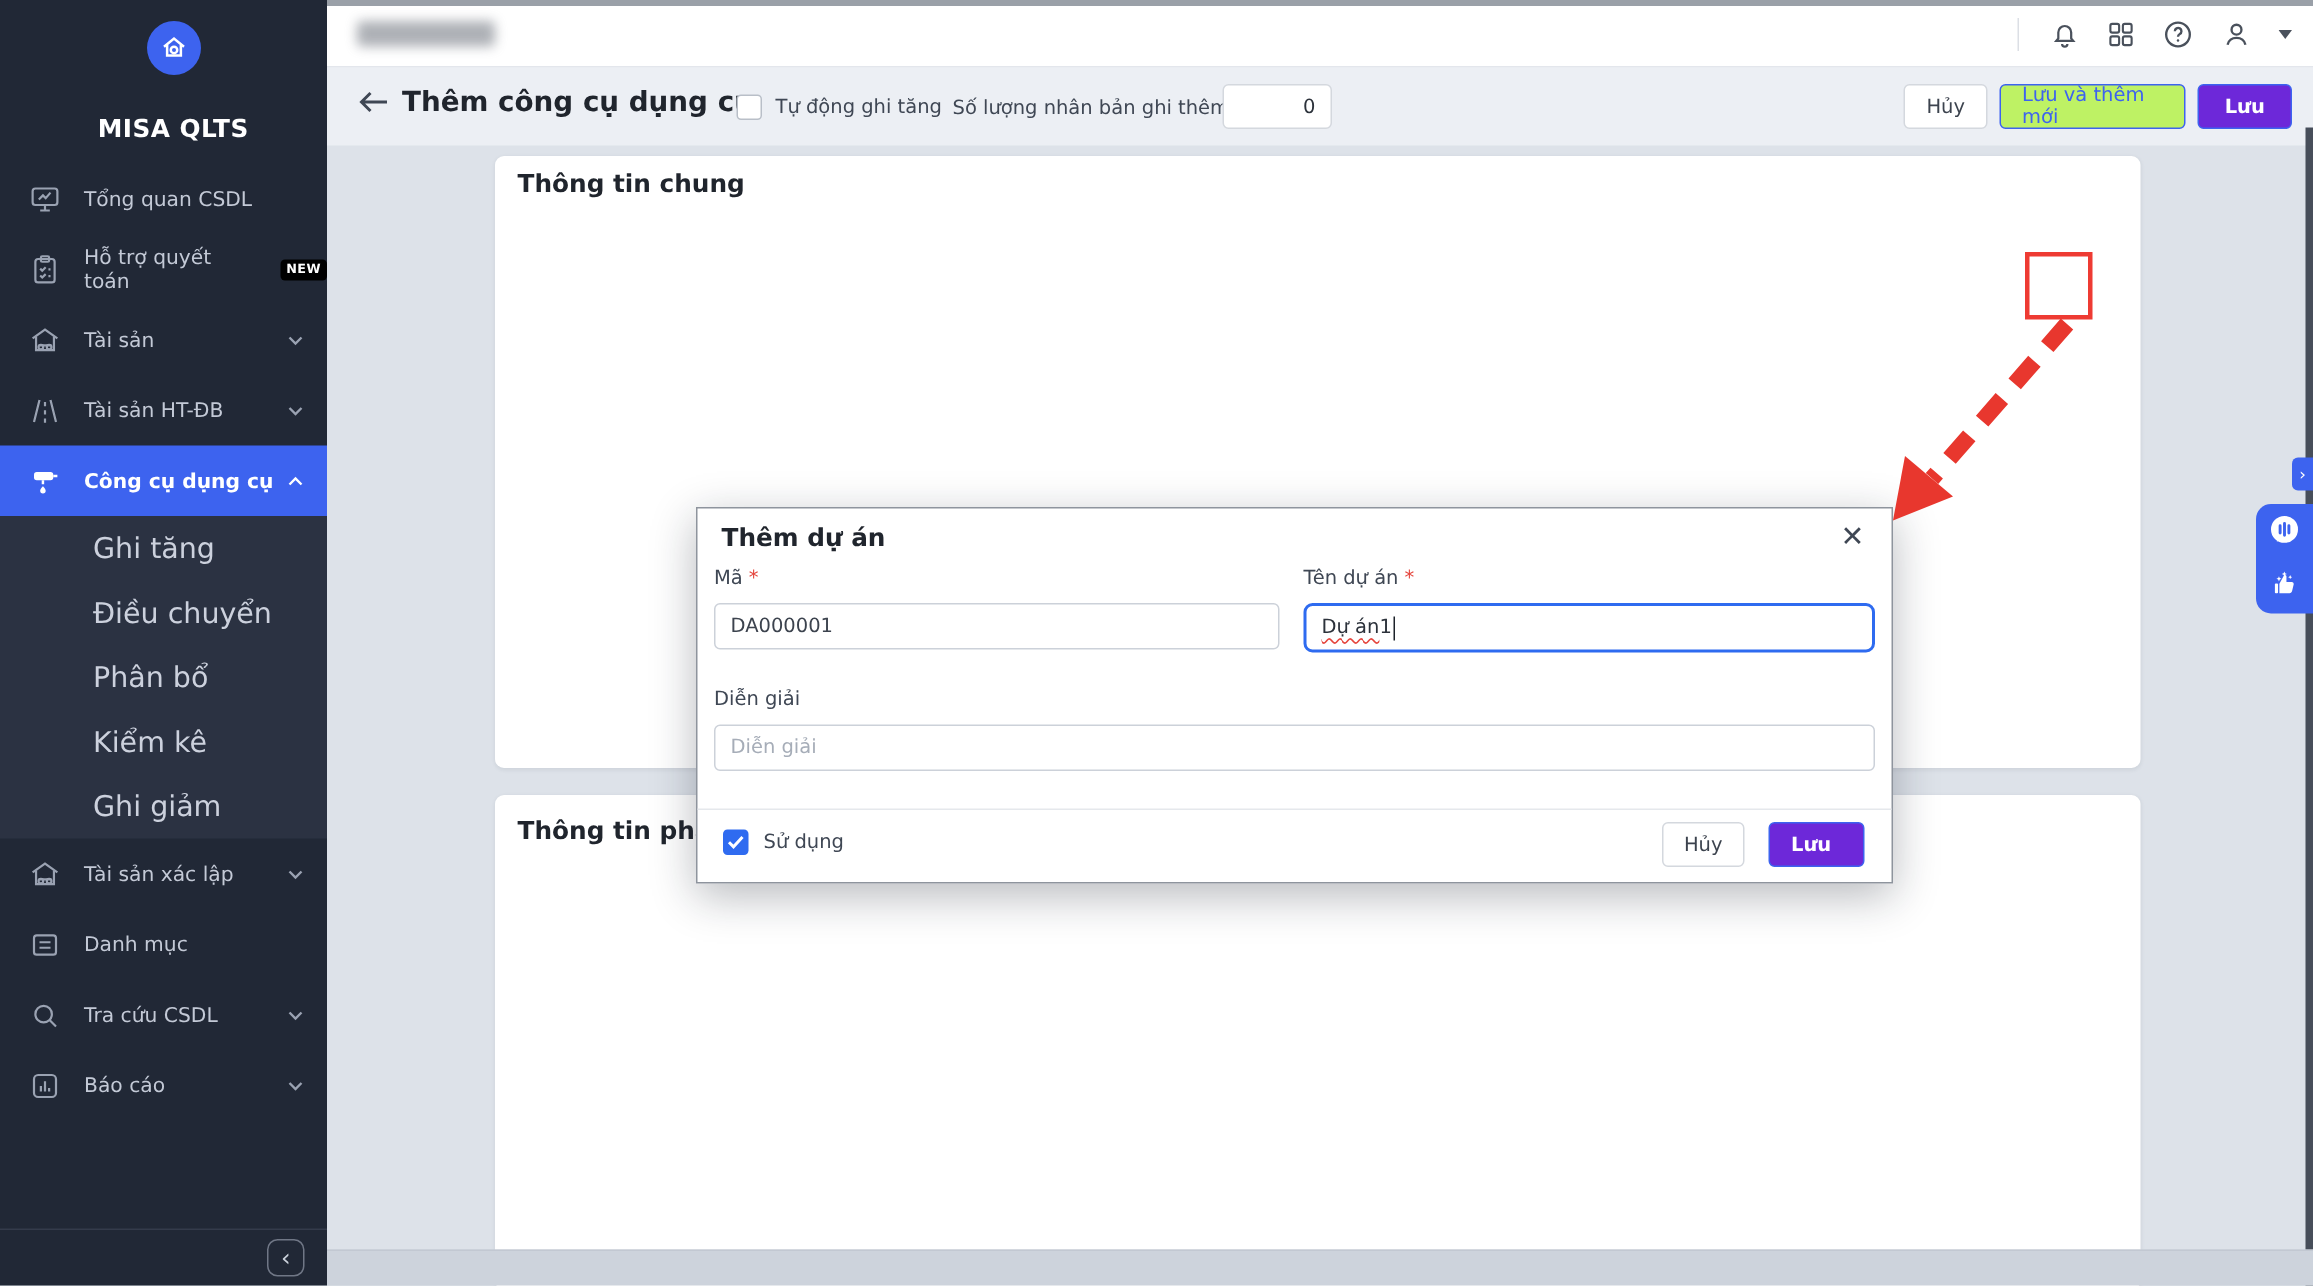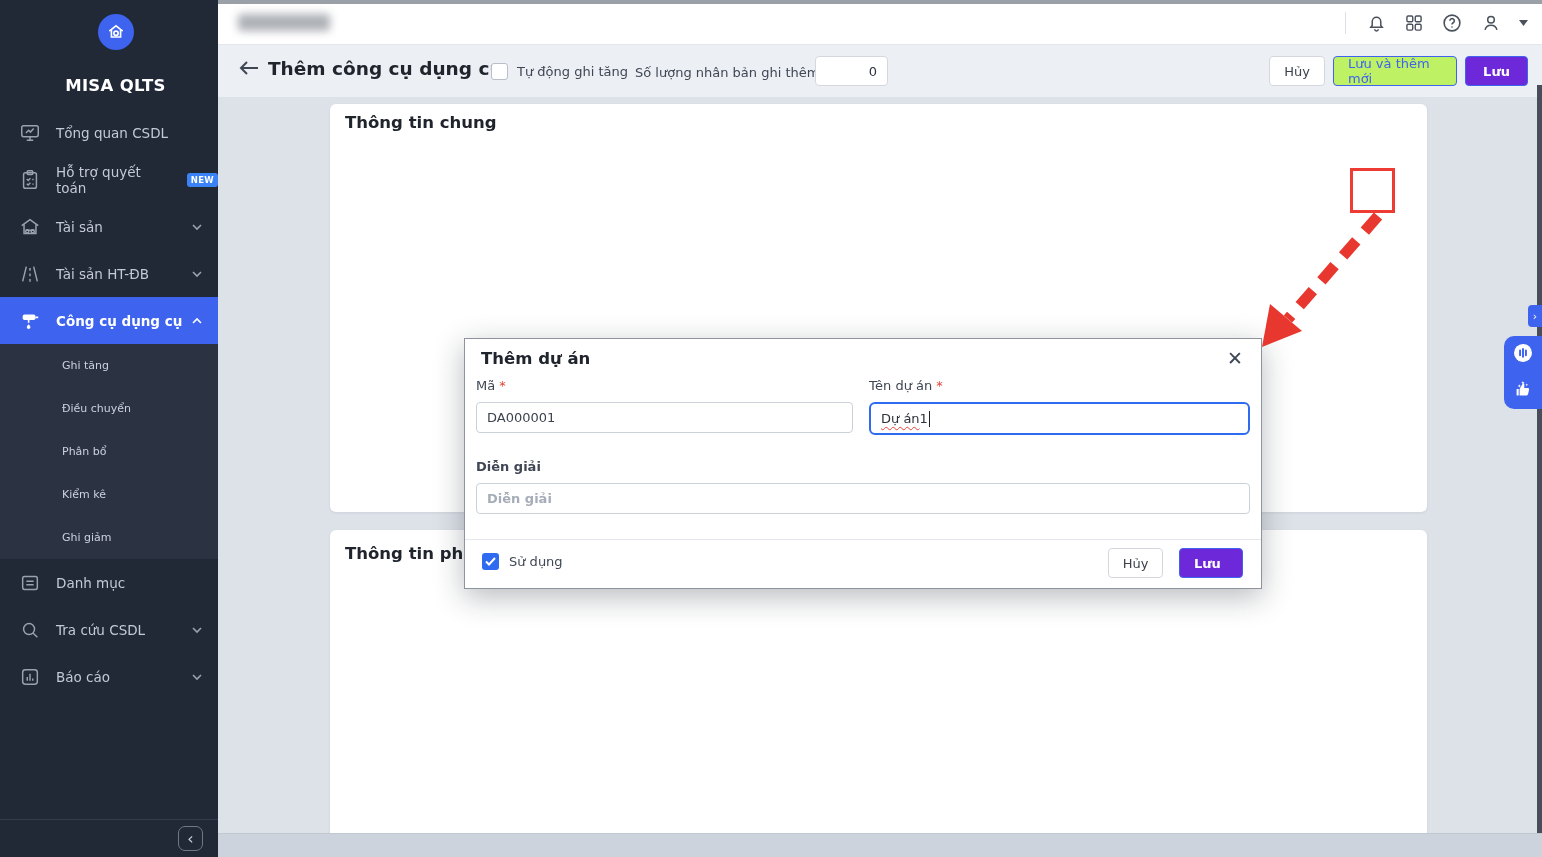--- a/index.html
+++ b/index.html
@@ -9,23 +9,23 @@
   
   .sidebar { position:absolute; left:0; top:0; width:218px; height:857px; background:#212836; z-index:10; }
   .brand { display:flex; align-items:center; gap:26px; padding:14px 0 14px 13px;flex-direction:column; }
   .brand-circle { width:36px; height:36px; border-radius:50%; background:#3d63ef; display:flex; align-items:center; justify-content:center; }
   .brand-name { color:#fff; font-size:16.5px; font-weight:bold; letter-spacing:.3px; }
   .nav-item { position:relative; display:flex; align-items:center; gap:14px; height:47px; padding-left:18px; color:#c3c9d6; font-size:13.5px; cursor:pointer; }
   .nav-item .nicon { width:24px; height:24px; display:flex; align-items:center; justify-content:center; flex:none; }
   .nav-item svg.ic { stroke:#9aa2b2; }
   .nav-item.active { background:#3d63ef; color:#fff; font-weight:bold; }
   .chev { position:absolute; right:16px; top:50%; margin-top:-4px; }
-  .badge-new { background:#3b82f6; color:#fff; font-size:8.5px; font-weight:bold; border-radius:3px; padding:2px 4px; margin-left:4px; letter-spacing:.3px; }
+  .badge-new { background:#000000; color:#fff; font-size:8.5px; font-weight:bold; border-radius:3px; padding:2px 4px; margin-left:4px; letter-spacing:.3px; }
   .submenu { background:#2b3242; }
-  .submenu .sub-item { height:43px; display:flex; align-items:center; padding-left:62px; color:#ccd1dd; font-size:11px; cursor:pointer; }
+  .submenu .sub-item { height:43px; display:flex; align-items:center; padding-left:62px; color:#ccd1dd; font-size:19px; cursor:pointer; }
   .side-divider { position:absolute; left:0; right:0; bottom:37px; border-top:1px solid #343b4b; }
   .collapse-btn { position:absolute; right:15px; bottom:6px; width:25px; height:25px; border:1.5px solid #707786; border-radius:7px; display:flex; align-items:center; justify-content:center; color:#cbd2dc; cursor:pointer; }
 
   
   .topbar { position:absolute; left:218px; top:0; width:1324px; height:45px; background:#fff; border-bottom:1px solid #e3e6ec; }
   .top-strip { position:absolute; left:218px; top:0; width:1324px; height:4px; background:#9aa0a8; z-index:5; }
   .blur-name { position:absolute; left:20px; top:14px; width:92px; height:17px; background:#787d86; opacity:.6; border-radius:3px; filter:blur(4px); }
   .top-icons { position:absolute; right:14px; top:0; height:45px; display:flex; align-items:center; gap:17px; }
   .tb-divider { width:1px; height:22px; background:#dcdfe5; margin-right:3px; }
   .tico { display:flex; align-items:center; justify-content:center; cursor:pointer; }
@@ -174,20 +174,35 @@
         <span>Phân bổ</span>
       </div>
     <div class="sub-item">
         <span>Kiểm kê</span>
       </div>
     <div class="sub-item">
         <span>Ghi giảm</span>
       </div>
   </div>
 
+  <div class="nav-item">
+    <span class="nicon">
+        <svg class="ic" width="22" height="22" viewBox="0 0 24 24" fill="none" stroke-width="1.6">
+          <path d="M3 10.5L12 4l9 6.5"></path>
+          <path d="M5.5 9v10h13V9"></path>
+          <path d="M7.5 15.5h9"></path>
+          <circle cx="9" cy="16.8" r="1.7"></circle>
+          <circle cx="15" cy="16.8" r="1.7"></circle>
+        </svg>
+      </span>
+    <span>Tài sản xác lập</span>
+    <svg class="chev" width="10" height="8" viewBox="0 0 10 8" fill="none" stroke="#9aa2b2" stroke-width="1.6">
+        <path d="M1 2l4 4 4-4"></path>
+      </svg>
+  </div>
 
   <div class="nav-item">
     <span class="nicon">
         <svg class="ic" width="22" height="22" viewBox="0 0 24 24" fill="none" stroke-width="1.6">
           <rect x="4" y="5" width="16" height="14" rx="2"></rect>
           <path d="M8 10h8M8 14h8"></path>
         </svg>
       </span>
     <span>Danh mục</span>
   </div>
@@ -456,21 +471,21 @@
   </div>
   <div class="fld" style="left:404px; top:39px; width:381px;">
     <div class="lbl"><span>Tên dự án</span><span class="req">*</span></div>
     <div class="inp focused">
       <span class="squig">Dự án</span>
         <span style="color:#2c323b;">1</span>
         <span class="cursor"></span>
     </div>
   </div>
 
-  <div class="fld" style="left:11px; top:120px; width:774px;font-weight:bold;">
+  <div class="fld" style="left:11px; top:120px; width:774px;">
     <div class="lbl"><span>Diễn giải</span></div>
     <div class="inp">
         <span class="ph">Diễn giải</span>
       </div>
   </div>
 
   <div class="modal-divider"></div>
   <div class="modal-footer-left">
     <span class="cb">
         <svg width="11" height="9" viewBox="0 0 11 9" fill="none" stroke="#fff" stroke-width="2">

